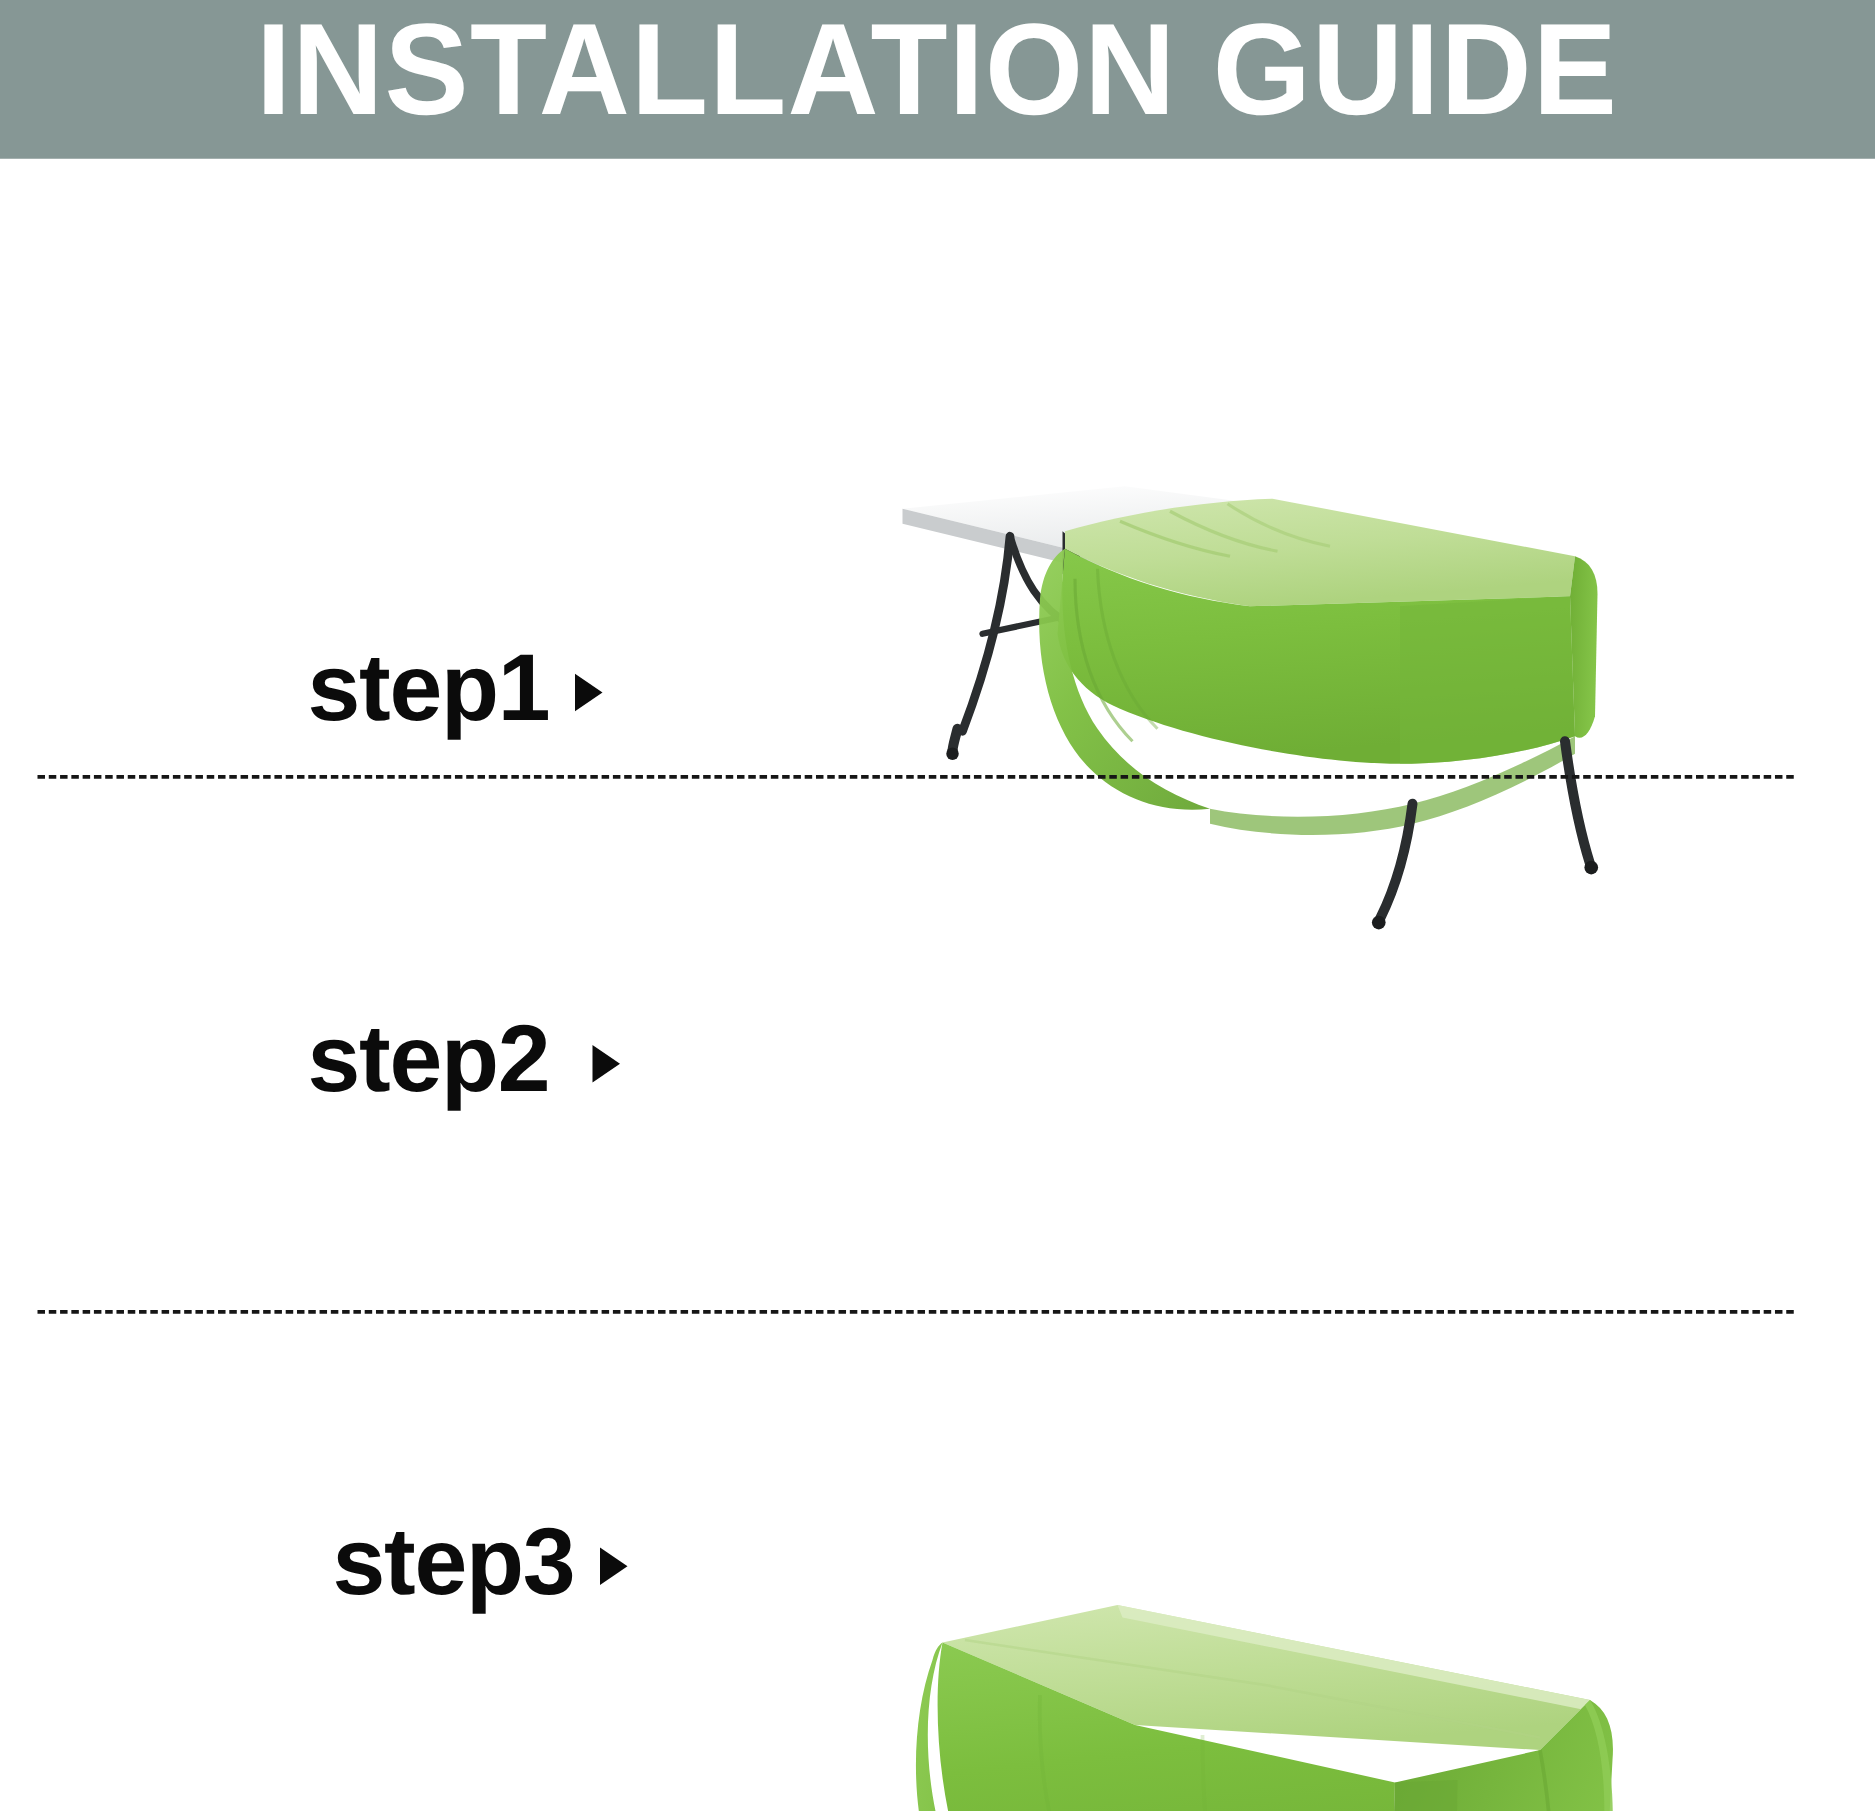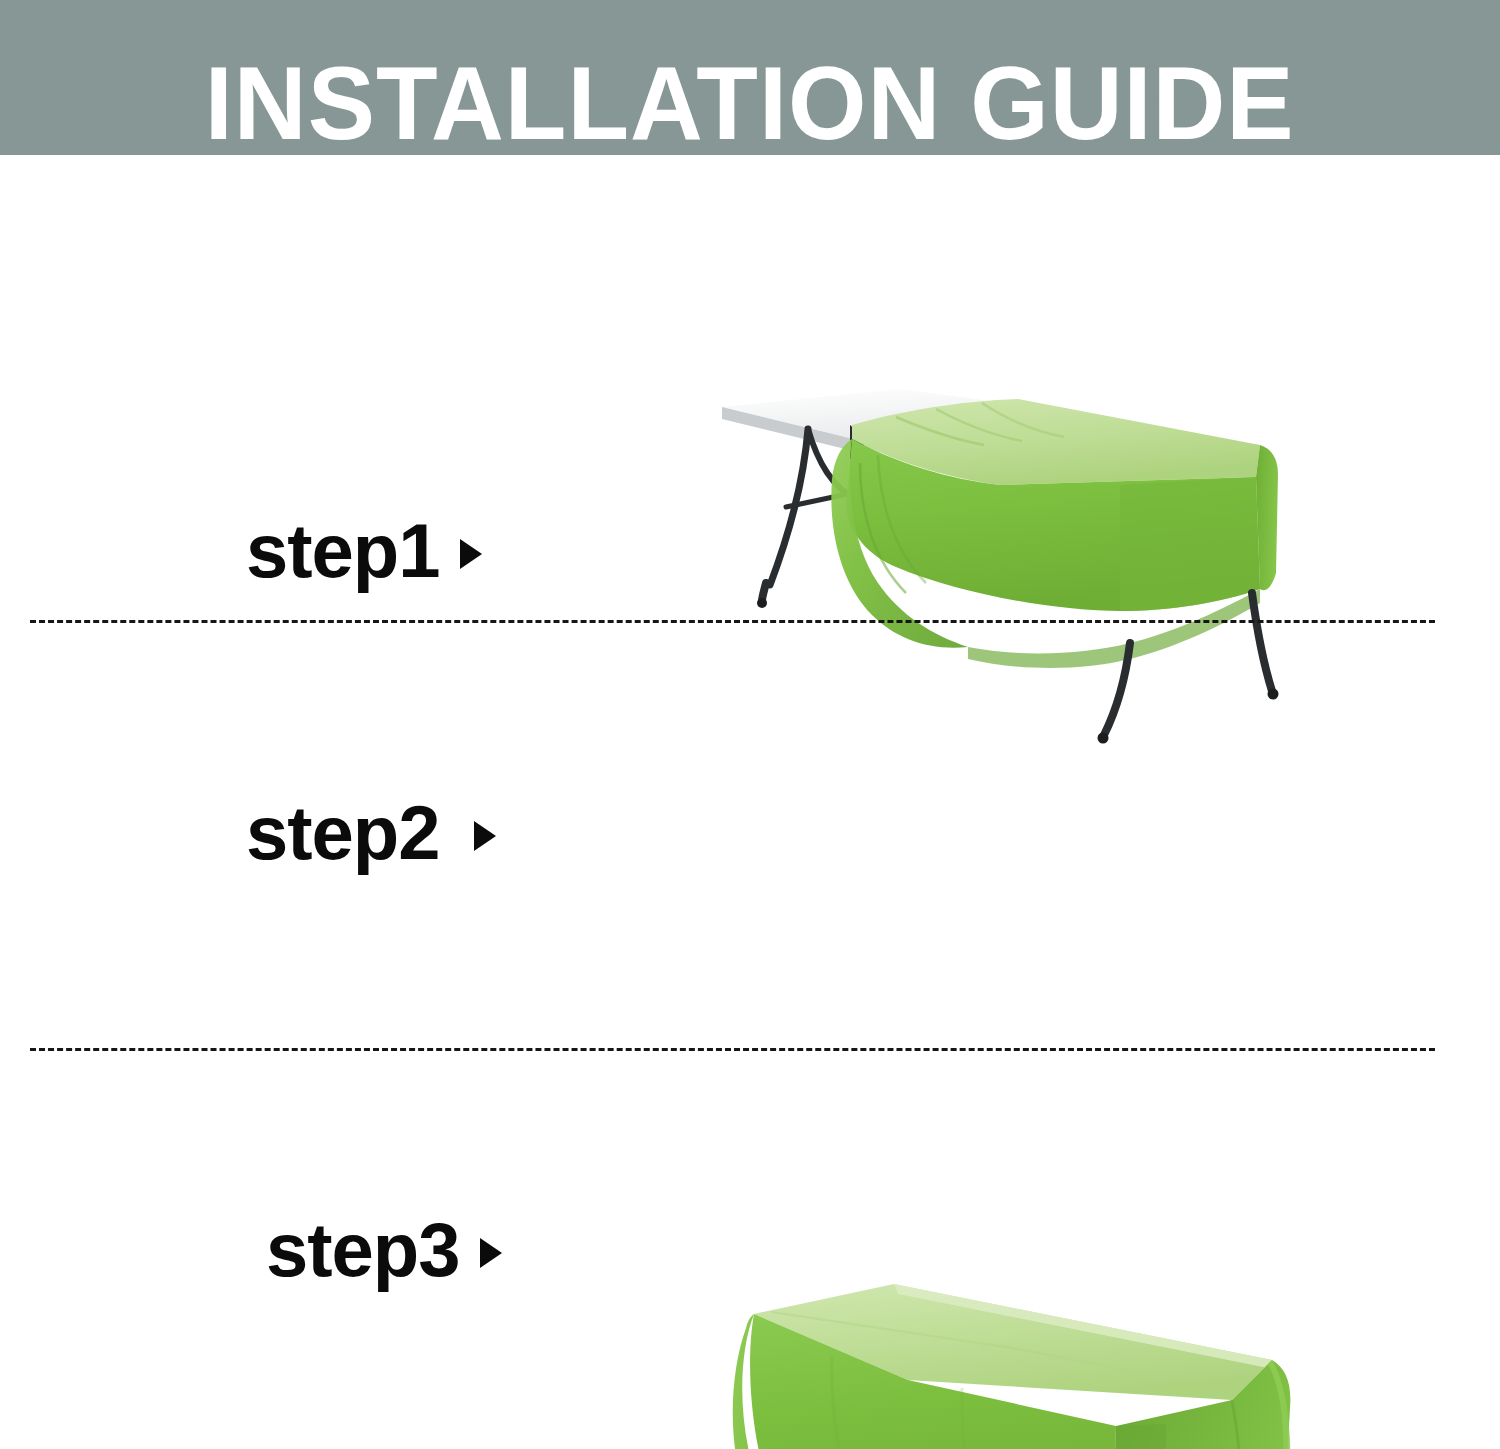--- a/index.html
+++ b/index.html
@@ -18,24 +18,24 @@
     background: #ffffff;
     overflow: hidden;
   }
 
   
   #header-band {
     position: absolute;
     left: 0;
     top: 0;
     width: 1500px;
-    height: 155px;
+    height: 127px;
     background: #869795;
     display: flex;
-    align-items: flex-end;
+    align-items: flex-start;
     justify-content: center;
   }
   #header-title {
     color: #ffffff;
     font-family: "Liberation Sans Narrow", "Liberation Sans", sans-serif;
     font-weight: bold;
     font-size: 104px;
     line-height: 104px;
     letter-spacing: 1px;
     transform: scaleX(0.97);
@@ -55,21 +55,21 @@
   #row-3 { top: 1049px; height: 400px; }
 
   .step-label-wrap {
     position: absolute;
     left: 246px;
     display: flex;
     align-items: center;
     gap: 20px;
   }
   #row-1 .step-label-wrap { top: 355px; }
-  #row-2 .step-label-wrap { top: 170px; gap: 34px; }
+  #row-2 .step-label-wrap { top: 185px; gap: 34px; }
   #row-3 .step-label-wrap { top: 160px; margin-left: 20px; }
 
   .step-label {
     font-family: "Liberation Sans", sans-serif;
     font-weight: bold;
     font-size: 76px;
     line-height: 82px;
     color: #0b0b0b;
     letter-spacing: -1px;
   }

